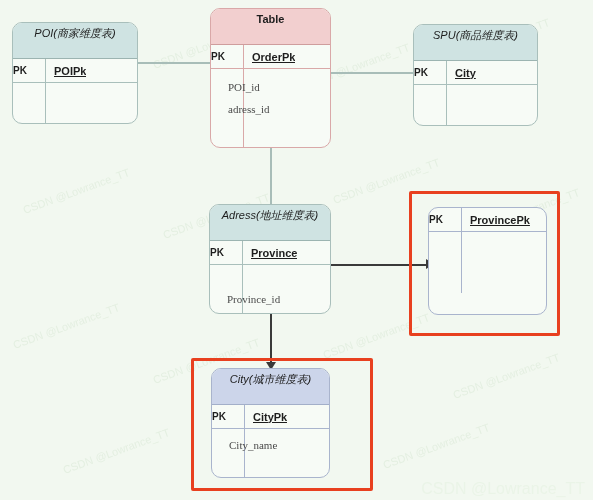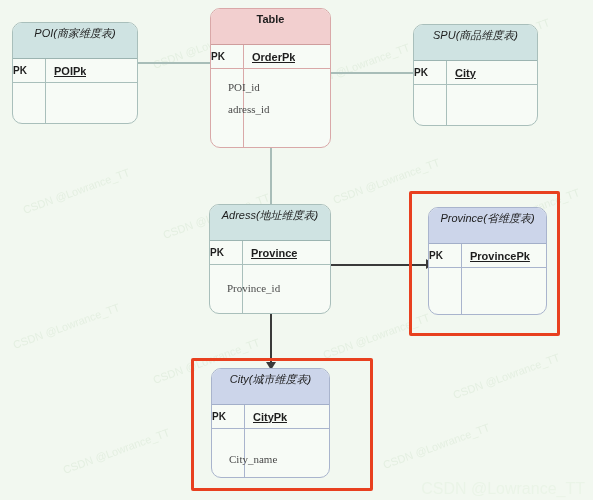--- a/index.html
+++ b/index.html
@@ -245,46 +245,45 @@
   </div>
 
   <div class="entity" style="left:209px; top:204px; width:122px; height:110px;">
     <div class="entity-title">Adress(地址维度表)</div>
     <div class="entity-body" style="height:87px;">
       <div class="pk-divider"></div>
       <div class="row pk-row">
         <span class="pk-tag">PK</span>
         <span class="field-name">Province</span>
       </div>
-      <div class="row attr-row" style="margin-top:12px;">
+      <div class="row attr-row" style="margin-top:23px;">
         <span class="field-name">Province_id</span>
       </div>
     </div>
   </div>
 
   <div class="entity theme-blue" style="left:428px; top:207px; width:119px; height:108px;">
-    <div class="entity-title">Province(省维度表)</div>
     <div class="entity-body" style="height:85px;">
       <div class="pk-divider"></div>
       <div class="row pk-row">
         <span class="pk-tag">PK</span>
         <span class="field-name">ProvincePk</span>
       </div>
     </div>
   </div>
 
   <div class="entity theme-blue" style="left:211px; top:368px; width:119px; height:110px;">
     <div class="entity-title">City(城市维度表)</div>
     <div class="entity-body" style="height:87px;">
       <div class="pk-divider"></div>
       <div class="row pk-row">
         <span class="pk-tag">PK</span>
         <span class="field-name">CityPk</span>
       </div>
-      <div class="row attr-row" style="margin-top:19px;">
+      <div class="row attr-row" style="margin-top:5px;">
         <span class="field-name">City_name</span>
       </div>
     </div>
   </div>
 
   <div class="wm-corner">CSDN @Lowrance_TT</div>
 
 </div>
 
 </body></html>

